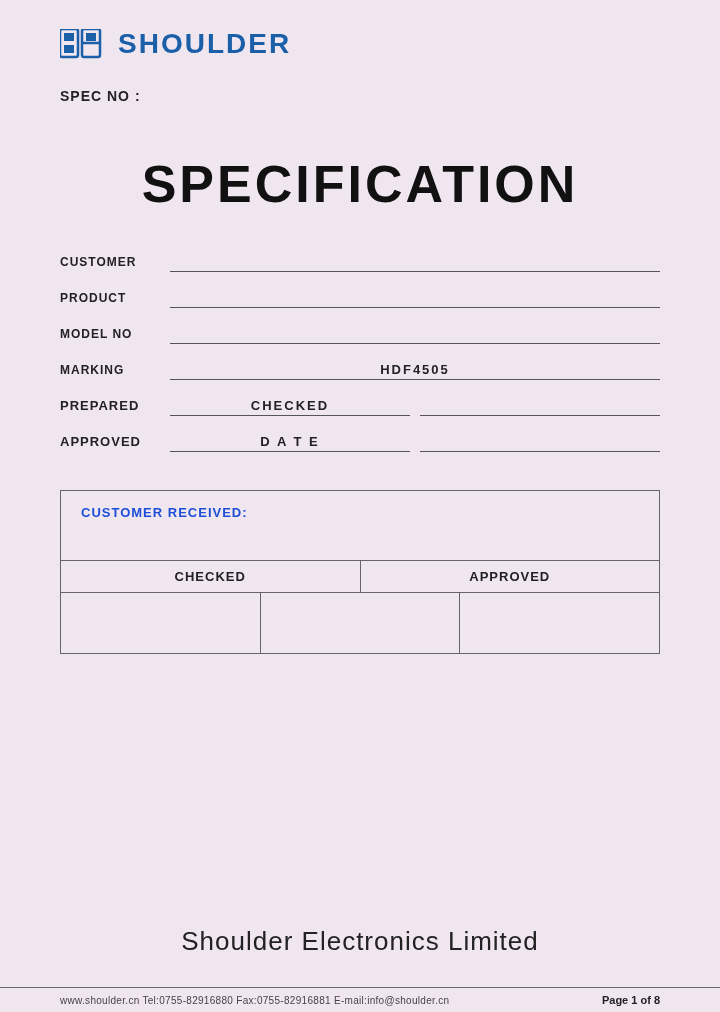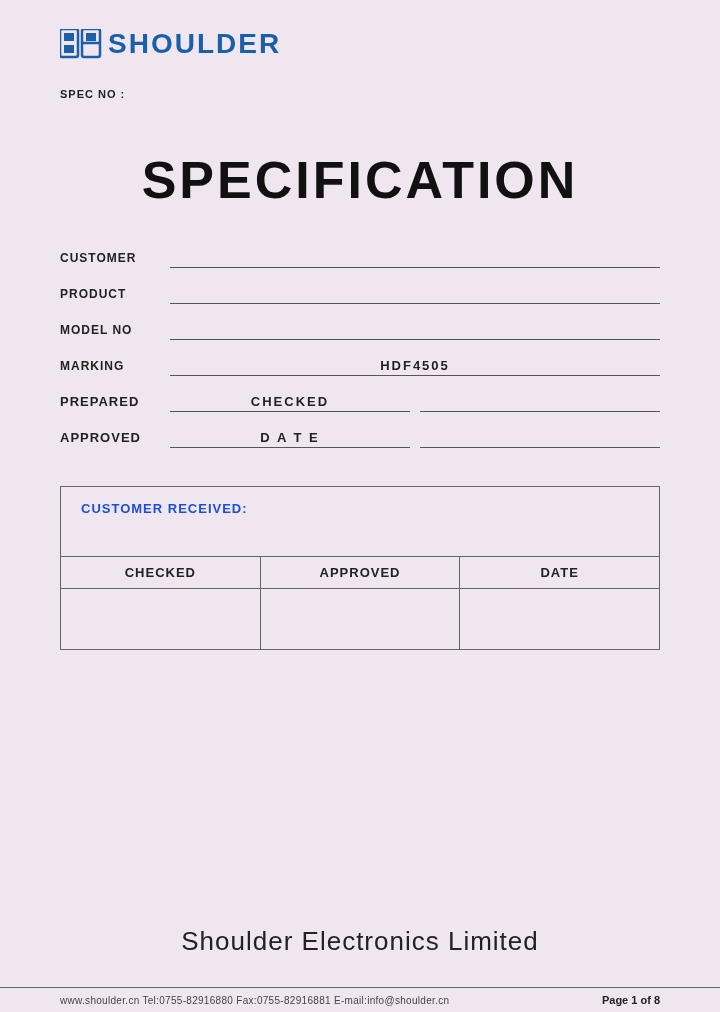--- a/index.html
+++ b/index.html
@@ -28,33 +28,33 @@
 
     .header {
       padding: 28px 60px 10px 60px;
       display: flex;
       flex-direction: column;
     }
 
     .logo-area {
       display: flex;
       align-items: center;
-      gap: 6px;
+      gap: 16px;
     }
 
     .logo-text {
       font-size: 28px;
       font-weight: bold;
       color: #1a5fa8;
       letter-spacing: 2px;
     }
 
     .spec-no {
       margin-top: 28px;
-      font-size: 11px;
+      font-size: 14px;
       font-weight: bold;
       color: #222;
       letter-spacing: 1px;
     }
 
     .main-title-area {
       display: flex;
       justify-content: center;
       align-items: center;
       padding: 40px 60px 30px 60px;
@@ -300,21 +300,20 @@
       </div>
     </div>
 
   </div>
 
   <div class="customer-box">
     <div class="customer-received-label">CUSTOMER RECEIVED:</div>
     <div class="customer-table-header">
       <div class="table-header-cell">CHECKED</div>
       <div class="table-header-cell">APPROVED</div>
-      <div class="table-header-cell">DATE</div>
     </div>
     <div class="customer-table-body">
       <div class="table-body-cell"></div>
       <div class="table-body-cell"></div>
       <div class="table-body-cell"></div>
     </div>
   </div>
 
   <div class="company-footer-area">
     <span class="company-name">Shoulder Electronics Limited</span>

